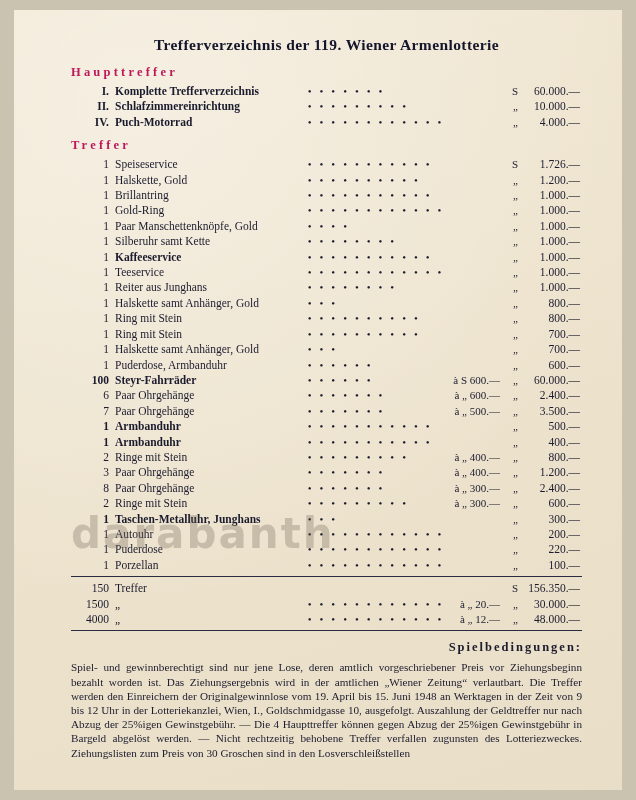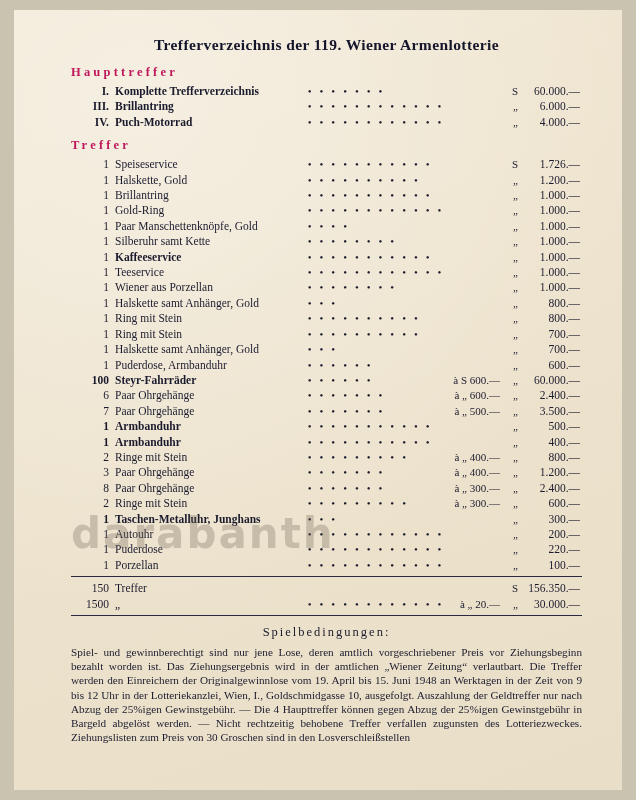--- a/index.html
+++ b/index.html
@@ -101,23 +101,23 @@
     padding-right: 2px !important;
   }
   .bold { font-weight: bold; }
   .hr {
     border: none;
     border-top: 1px solid #2a2a40;
     margin: 3px 0 2px 0;
   }
   .totrow td { padding-top: 2px !important; }
   .cond-head {
-    text-align: center;
+    text-align: right;
     font-size: 12.5px;
-    font-weight: normal;
+    font-weight: bold;
     letter-spacing: 2px;
     margin: 9px 0 5px 0;
   }
   .cond-body {
     font-size: 11.2px;
     line-height: 14.2px;
     text-align: justify;
     text-justify: inter-word;
     hyphens: none;
   }
@@ -151,26 +151,26 @@
       <tbody>
         <tr>
           <td class="c-num bold"><span>I.</span></td>
           <td class="c-name bold">Komplette Trefferverzeichnis</td>
           <td class="c-dots">• • • • • • •</td>
           <td class="c-each"></td>
           <td class="c-cur">S</td>
           <td class="c-amt">60.000.—</td>
         </tr>
         <tr>
-          <td class="c-num bold"><span>III.</span></td>
-          <td class="c-name bold">Brillantring</td>
-          <td class="c-dots">• • • • • • • • • • • •</td>
+          <td class="c-num bold"><span>II.</span></td>
+          <td class="c-name bold">Schlafzimmereinrichtung</td>
+          <td class="c-dots">• • • • • • • • •</td>
           <td class="c-each"></td>
           <td class="c-cur">„</td>
-          <td class="c-amt">6.000.—</td>
+          <td class="c-amt">10.000.—</td>
         </tr>
         <tr>
           <td class="c-num bold"><span>IV.</span></td>
           <td class="c-name bold">Puch-Motorrad</td>
           <td class="c-dots">• • • • • • • • • • • •</td>
           <td class="c-each"></td>
           <td class="c-cur">„</td>
           <td class="c-amt">4.000.—</td>
         </tr>
       </tbody>
@@ -241,21 +241,21 @@
           <tr>
             <td class="c-num">1</td>
             <td class="c-name">Teeservice</td>
             <td class="c-dots">• • • • • • • • • • • •</td>
             <td class="c-each"></td>
             <td class="c-cur">„</td>
             <td class="c-amt">1.000.—</td>
           </tr>
           <tr>
             <td class="c-num">1</td>
-            <td class="c-name">Wiener aus Porzellan</td>
+            <td class="c-name">Reiter aus Junghans</td>
             <td class="c-dots">• • • • • • • •</td>
             <td class="c-each"></td>
             <td class="c-cur">„</td>
             <td class="c-amt">1.000.—</td>
           </tr>
           <tr>
             <td class="c-num">1</td>
             <td class="c-name">Halskette samt Anhänger, Gold</td>
             <td class="c-dots">• • •</td>
             <td class="c-each"></td>
@@ -414,20 +414,28 @@
             <td class="c-amt">156.350.—</td>
           </tr>
           <tr>
             <td class="c-num">1500</td>
             <td class="c-name">„</td>
             <td class="c-dots">• • • • • • • • • • • •</td>
             <td class="c-each">à   „      20.—</td>
             <td class="c-cur">„</td>
             <td class="c-amt">30.000.—</td>
           </tr>
+          <tr>
+            <td class="c-num">4000</td>
+            <td class="c-name">„</td>
+            <td class="c-dots">• • • • • • • • • • • •</td>
+            <td class="c-each">à   „      12.—</td>
+            <td class="c-cur">„</td>
+            <td class="c-amt">48.000.—</td>
+          </tr>
         </tbody>
       </table>
 
       <hr class="hr">
 
     </div>
 
     <div class="cond-head">Spielbedingungen:</div>
     <div class="cond-body">Spiel- und gewinnberechtigt sind nur jene Lose, deren amtlich vorgeschriebener Preis vor Ziehungsbeginn bezahlt worden ist. Das Ziehungsergebnis wird in der amtlichen „Wiener Zeitung“ verlautbart. Die Treffer werden den Einreichern der Originalgewinnlose vom 19. April bis 15. Juni 1948 an Werktagen in der Zeit von 9 bis 12 Uhr in der Lotteriekanzlei, Wien, I., Goldschmidgasse 10, ausgefolgt. Auszahlung der Geldtreffer nur nach Abzug der 25%igen Gewinstgebühr. — Die 4 Haupttreffer können gegen Abzug der 25%igen Gewinstgebühr in Bargeld abgelöst werden. — Nicht rechtzeitig behobene Treffer verfallen zugunsten des Lotteriezweckes. Ziehungslisten zum Preis von 30 Groschen sind in den Losverschleißstellen</div>
 

